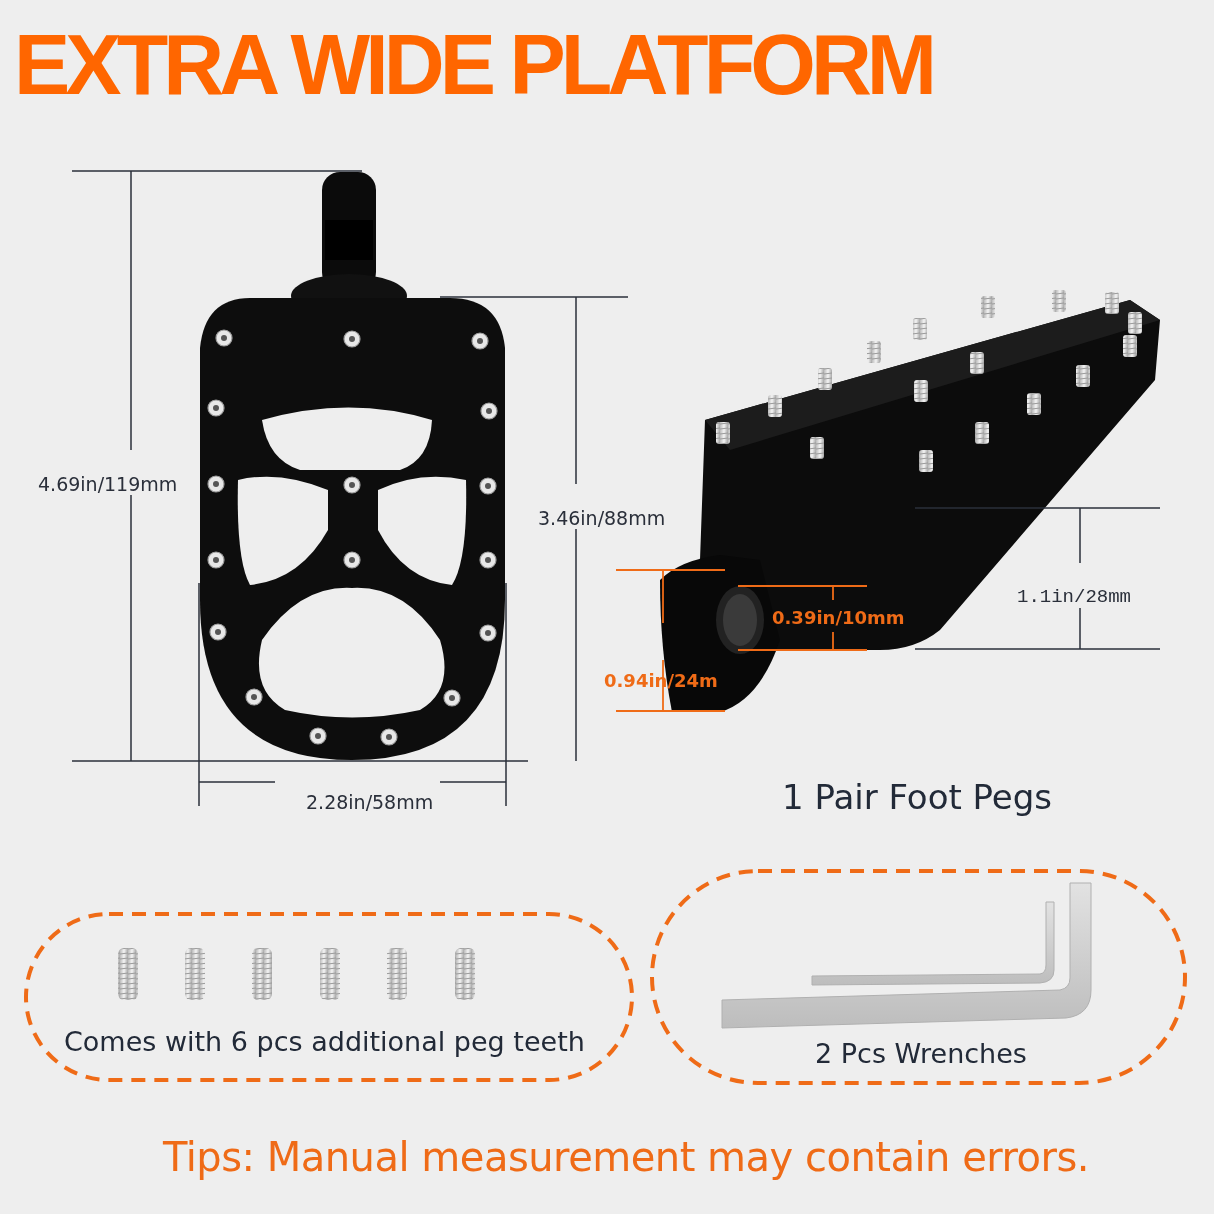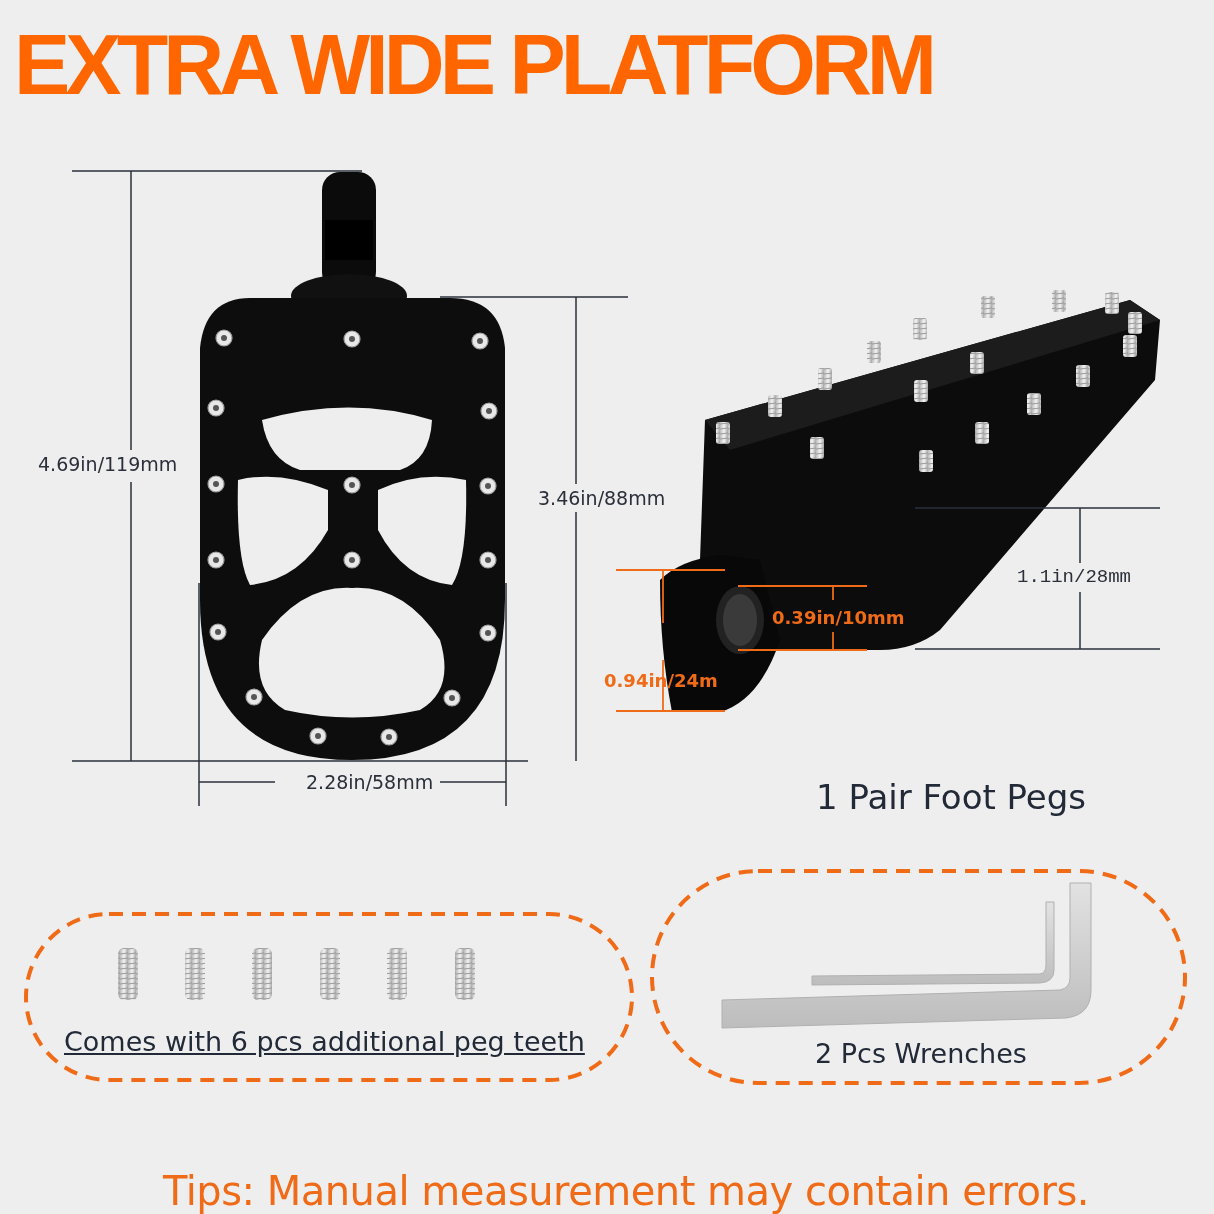--- a/index.html
+++ b/index.html
@@ -1,19 +1,19 @@
 <!DOCTYPE html>
 <html><head>
 <meta charset="utf-8">
 <style>
   html, body { margin:0; padding:0; }
   body { width:1214px; height:1214px; background:#eeeeee; position:relative; overflow:hidden; font-family:"DejaVu Sans", sans-serif; }
   .abs { position:absolute; }
   .title { left:14px; top:14px; font-family:"Liberation Sans", sans-serif; font-weight:bold; font-size:86px; color:#ff6600; letter-spacing:-5px; transform:scaleX(0.98); transform-origin:left top; line-height:100px; white-space:nowrap; }
-  .dim { color:#2a2f3a; font-size:19px; white-space:nowrap; background:#eeeeee; padding:0 2px; }
+  .dim { color:#2a2f3a; font-size:19px; white-space:nowrap; background:#eeeeee; padding:0 2px;margin-top:20px; }
   .dim-or { color:#ef6b17; font-size:18px; white-space:nowrap;font-weight:bold; }
   .caption { color:#222a38; font-size:34px; white-space:nowrap; }
   .cap-sm { color:#222a38; font-size:27px; white-space:nowrap; }
   .tips { color:#ef6b17; font-size:40px; white-space:nowrap; letter-spacing:-0.5px; }
   svg { position:absolute; left:0; top:0; }
 </style>
 </head>
 <body>
 
 <div class="abs title">EXTRA WIDE PLATFORM</div>
@@ -164,18 +164,18 @@
   </g>
 </svg>
 
 <div class="abs dim" style="left:36px; top:453px;">4.69in/119mm</div>
 <div class="abs dim" style="left:506px; top:487px;padding-left:32px;">3.46in/88mm</div>
 <div class="abs dim" style="left:304px; top:771px;">2.28in/58mm</div>
 <div class="abs dim" style="left:1015px; top:566px;font-family:Liberation Mono, monospace;">1.1in/28mm</div>
 <div class="abs dim-or" style="left:604px; top:630px;margin-top:40px;">0.94in/24m</div>
 <div class="abs dim-or" style="left:772px; top:607px;">0.39in/10mm</div>
 
-<div class="abs caption" style="left:816px; top:777px;">1 Pair Foot Pegs</div>
+<div class="abs caption" style="left:782px; top:777px;">1 Pair Foot Pegs</div>
 
-<div class="abs cap-sm" style="left:64px; top:1026px;text-decoration:underline;">Comes with 6 pcs additional peg teeth</div>
+<div class="abs cap-sm" style="left:64px; top:1026px;">Comes with 6 pcs additional peg teeth</div>
 <div class="abs cap-sm" style="left:815px; top:1038px;">2 Pcs Wrenches</div>
 
-<div class="abs tips" style="left:163px; top:1134px;margin-top:34px;">Tips: Manual measurement may contain errors.</div>
+<div class="abs tips" style="left:163px; top:1134px;">Tips: Manual measurement may contain errors.</div>
 
 </body></html>

